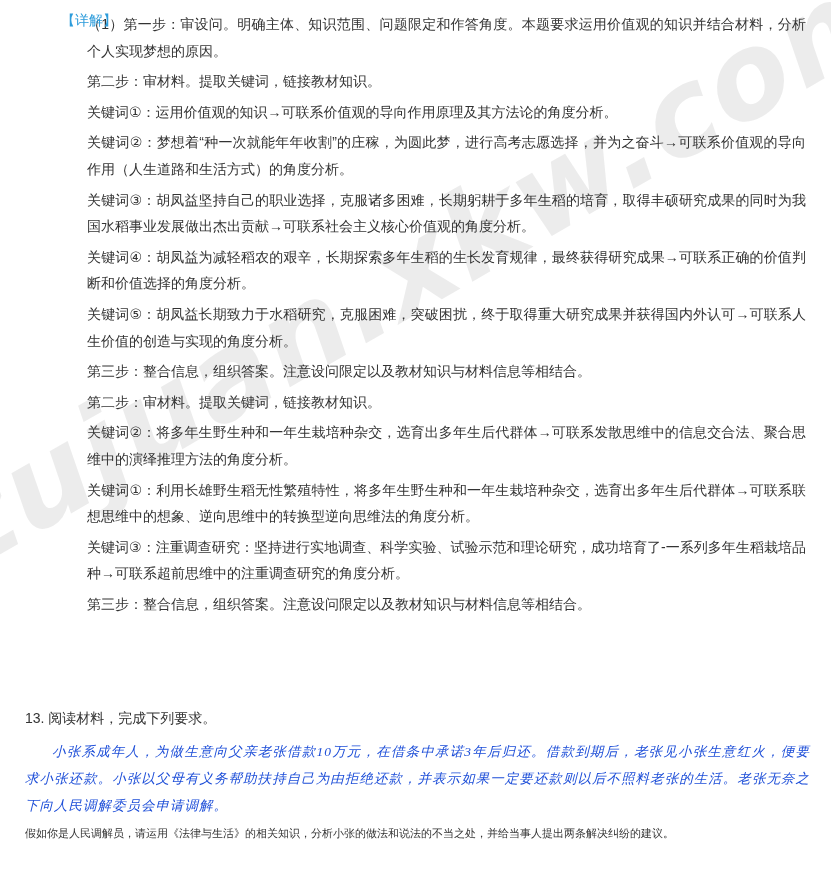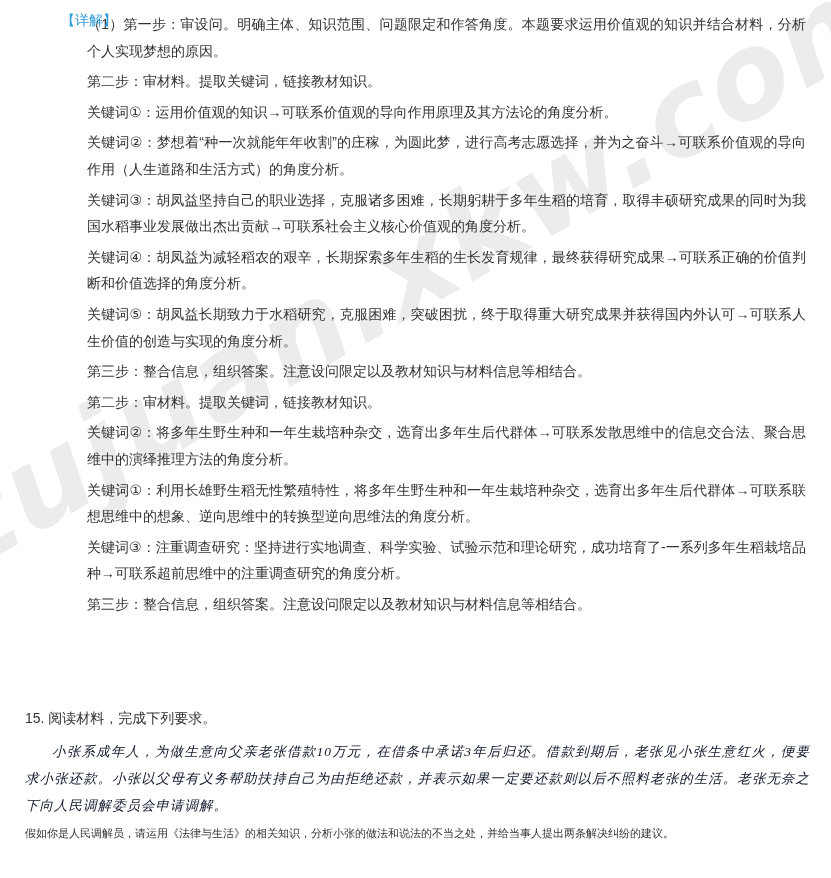--- a/index.html
+++ b/index.html
@@ -51,21 +51,21 @@
   .q16-title { margin: 0; }
   .material {
     margin: 6px 0 0 0;
     font-family: "Liberation Serif", "DejaVu Serif", serif;
     font-style: italic;
     font-size: 13.5px;
     line-height: 27px;
     letter-spacing: 1px;
     text-indent: 2em;
     text-align: justify;
-    color: #0f172a;
+    color: #1d4ed8;
   }
   .task {
     margin: 4px 0 0 0;
     font-size: 11px;
     line-height: 20px;
   }
 </style>
 </head>
 <body>
 
@@ -85,19 +85,19 @@
       <p>关键词⑤：胡凤益长期致力于水稻研究，克服困难，突破困扰，终于取得重大研究成果并获得国内外认可→可联系人生价值的创造与实现的角度分析。</p>
       <p>第三步：整合信息，组织答案。注意设问限定以及教材知识与材料信息等相结合。</p>
       <p>第二步：审材料。提取关键词，链接教材知识。</p>
       <p>关键词②：将多年生野生种和一年生栽培种杂交，选育出多年生后代群体→可联系发散思维中的信息交合法、聚合思维中的演绎推理方法的角度分析。</p>
       <p>关键词①：利用长雄野生稻无性繁殖特性，将多年生野生种和一年生栽培种杂交，选育出多年生后代群体→可联系联想思维中的想象、逆向思维中的转换型逆向思维法的角度分析。</p>
       <p>关键词③：注重调查研究：坚持进行实地调查、科学实验、试验示范和理论研究，成功培育了-一系列多年生稻栽培品种→可联系超前思维中的注重调查研究的角度分析。</p>
       <p>第三步：整合信息，组织答案。注意设问限定以及教材知识与材料信息等相结合。</p>
     </section>
 
     <section class="q16">
-      <p class="q16-title">15. 阅读材料，完成下列要求。</p>
+      <p class="q16-title">13. 阅读材料，完成下列要求。</p>
       <p class="material">小张系成年人，为做生意向父亲老张借款10万元，在借条中承诺3年后归还。借款到期后，老张见小张生意红火，便要求小张还款。小张以父母有义务帮助扶持自己为由拒绝还款，并表示如果一定要还款则以后不照料老张的生活。老张无奈之下向人民调解委员会申请调解。</p>
       <p class="task">假如你是人民调解员，请运用《法律与生活》的相关知识，分析小张的做法和说法的不当之处，并给当事人提出两条解决纠纷的建议。</p>
     </section>
 
   </div>
 </div>
 
 </body></html>

